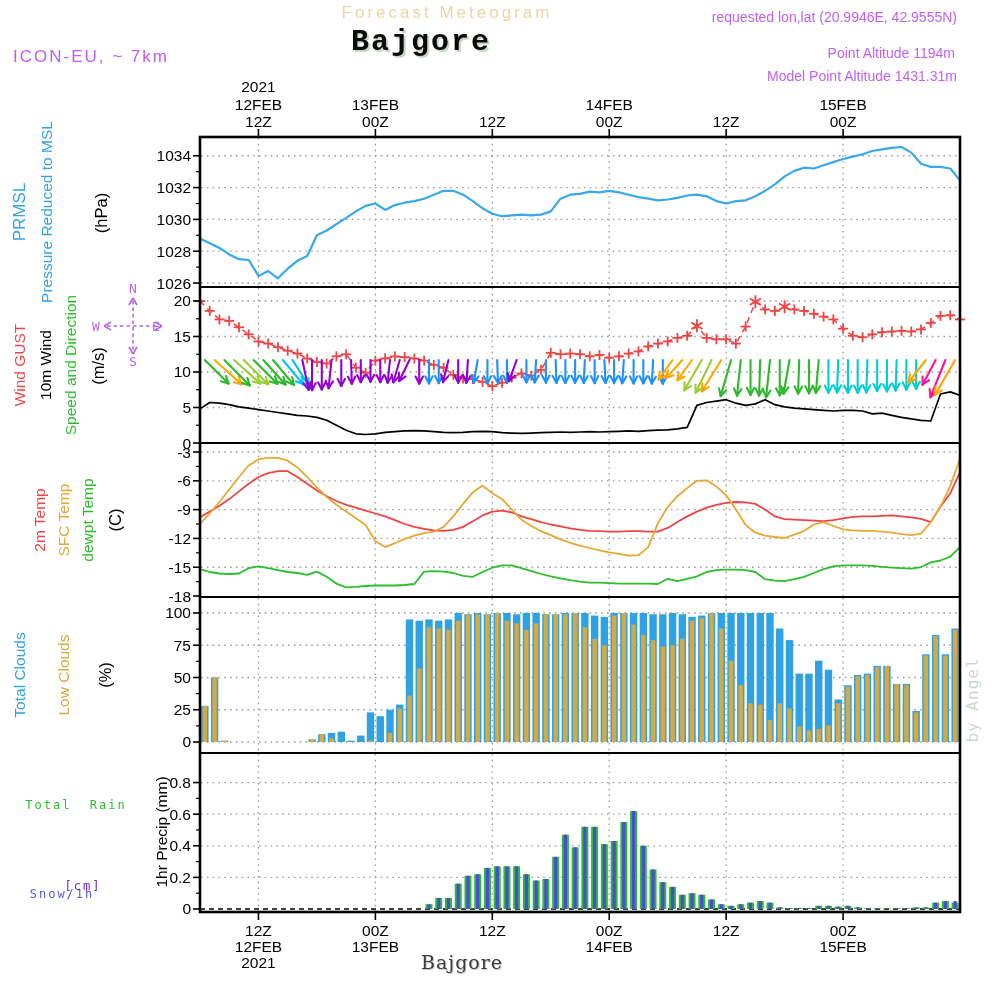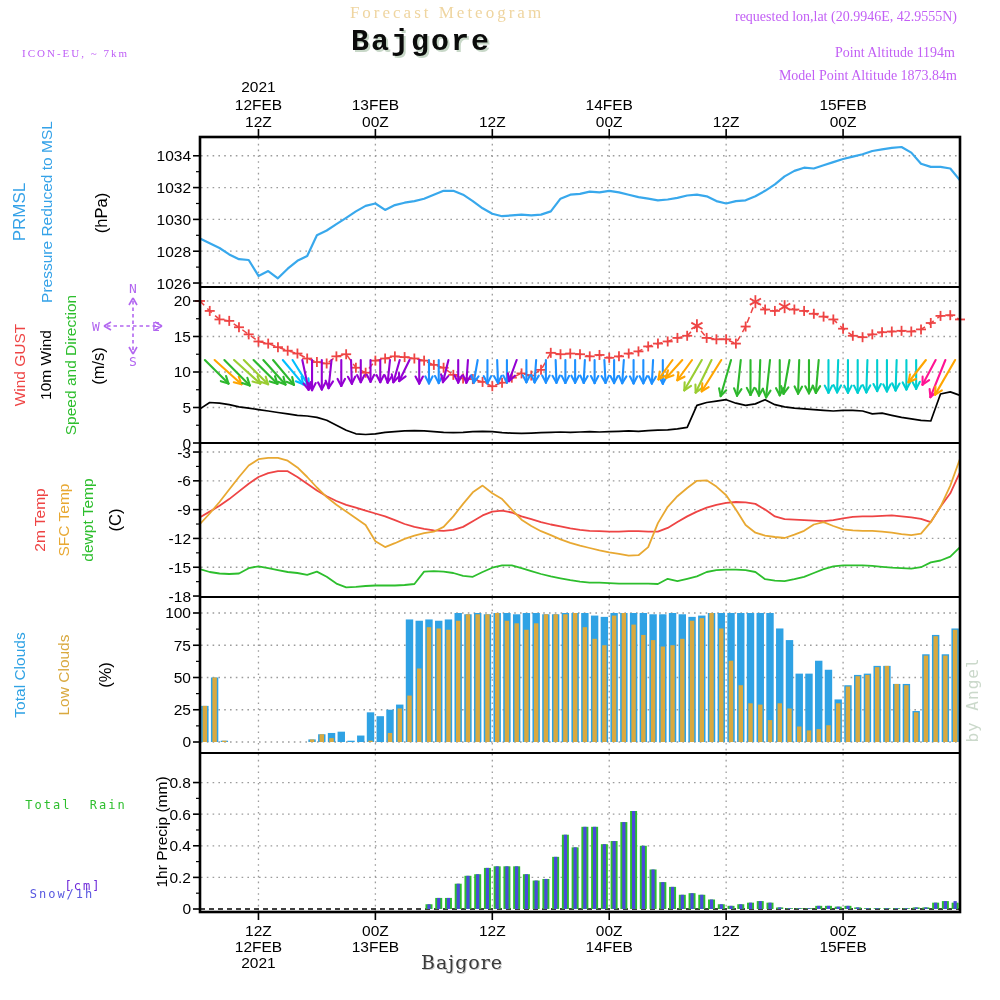--- a/index.html
+++ b/index.html
@@ -1,24 +1,24 @@
 <!DOCTYPE html>
 <html><head>
 <meta charset="utf-8">
 <style>
   html,body{margin:0;padding:0;background:#fff;}
   .fig{position:relative;width:1000px;height:1000px;background:#ffffff;overflow:hidden;
        font-family:"Liberation Sans", sans-serif;}
-  .mono{font-family:Liberation Serif, serif;}
+  .mono{font-family:Liberation Sans, sans-serif;}
   .hdr-title{position:absolute;left:447px;top:3px;transform:translateX(-50%);
        font-size:17px;letter-spacing:3px;color:#EFD5A0;white-space:nowrap;}
   .station-title{position:absolute;left:421px;top:42px;transform:translate(-50%,-50%);
        font-family:"Liberation Mono", monospace;font-weight:bold;font-size:30px;color:#0b0b0b;
        letter-spacing:2px;text-shadow:2px 2px 0 #c8d8c8;white-space:nowrap;}
-  .model-lb{position:absolute;left:22px;top:47px;font-size:11px;letter-spacing:2px;color:#BE5CF6;white-space:nowrap;}
+  .model-lb{position:absolute;left:13px;top:47px;font-size:17px;letter-spacing:2px;color:#BE5CF6;white-space:nowrap;}
   .meta{position:absolute;font-size:14px;color:#C25FF5;white-space:nowrap;}
   .m1{right:43px;top:9px;margin-left:24px;}
   .m2{right:50px;top:29px;}
   .m3{right:45px;top:45px;}
   .m4{right:43px;top:68px;}
   .vl{position:absolute;transform:translate(-50%,-50%);white-space:pre;font-size:15.5px;}
   .vl.rot{transform:translate(-50%,-50%) rotate(-90deg);}
   .vl.mono-lb{font-family:"DejaVu Sans Mono", monospace;font-size:12px;letter-spacing:2px;}
   .watermark{position:absolute;left:963px;top:700px;transform:translateY(-50%) rotate(180deg);
        writing-mode:vertical-rl;font-family:"DejaVu Sans Mono", monospace;font-size:16px;
@@ -30,21 +30,21 @@
 </style>
 </head>
 <body>
 
 <div class="fig">
   <div class="hdr-title mono">Forecast Meteogram</div>
   <div class="station-title">Bajgore</div>
   <div class="model-lb mono">ICON-EU, ~ 7km</div>
   <div class="meta mono m1">requested lon,lat (20.9946E, 42.9555N)</div>
   <div class="meta mono m3">Point Altitude 1194m</div>
-  <div class="meta mono m4">Model Point Altitude 1873.84m</div>
+  <div class="meta mono m4">Model Point Altitude 1431.31m</div>
 
   <svg id="plot" width="1000" height="1000" viewBox="0 0 1000 1000">
       <g>
         <line x1="258.46153846153845" y1="138" x2="258.46153846153845" y2="286" stroke="#9C9C9C" stroke-width="1.3" stroke-dasharray="1.6 4.2"></line>
         <line x1="258.46153846153845" y1="288" x2="258.46153846153845" y2="442" stroke="#9C9C9C" stroke-width="1.3" stroke-dasharray="1.6 4.2"></line>
         <line x1="258.46153846153845" y1="444" x2="258.46153846153845" y2="596" stroke="#9C9C9C" stroke-width="1.3" stroke-dasharray="1.6 4.2"></line>
         <line x1="258.46153846153845" y1="598" x2="258.46153846153845" y2="752" stroke="#9C9C9C" stroke-width="1.3" stroke-dasharray="1.6 4.2"></line>
         <line x1="258.46153846153845" y1="754" x2="258.46153846153845" y2="911" stroke="#9C9C9C" stroke-width="1.3" stroke-dasharray="1.6 4.2"></line>
         <line x1="375.38461538461536" y1="138" x2="375.38461538461536" y2="286" stroke="#9C9C9C" stroke-width="1.3" stroke-dasharray="1.6 4.2"></line>
         <line x1="375.38461538461536" y1="288" x2="375.38461538461536" y2="442" stroke="#9C9C9C" stroke-width="1.3" stroke-dasharray="1.6 4.2"></line>

